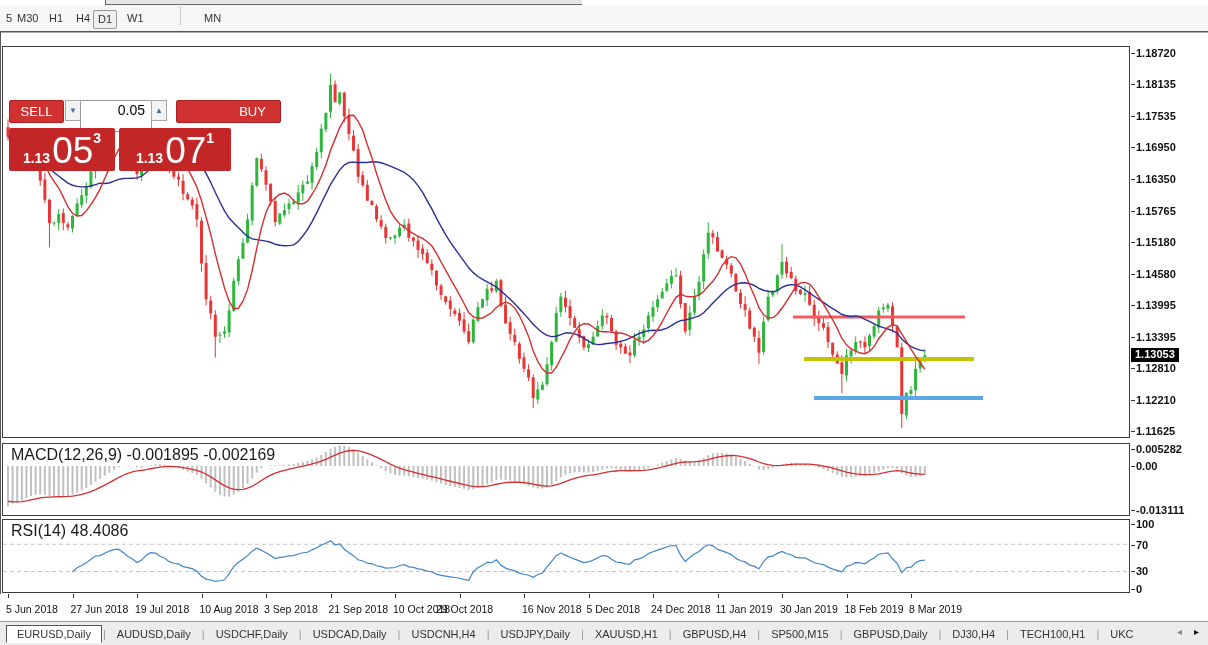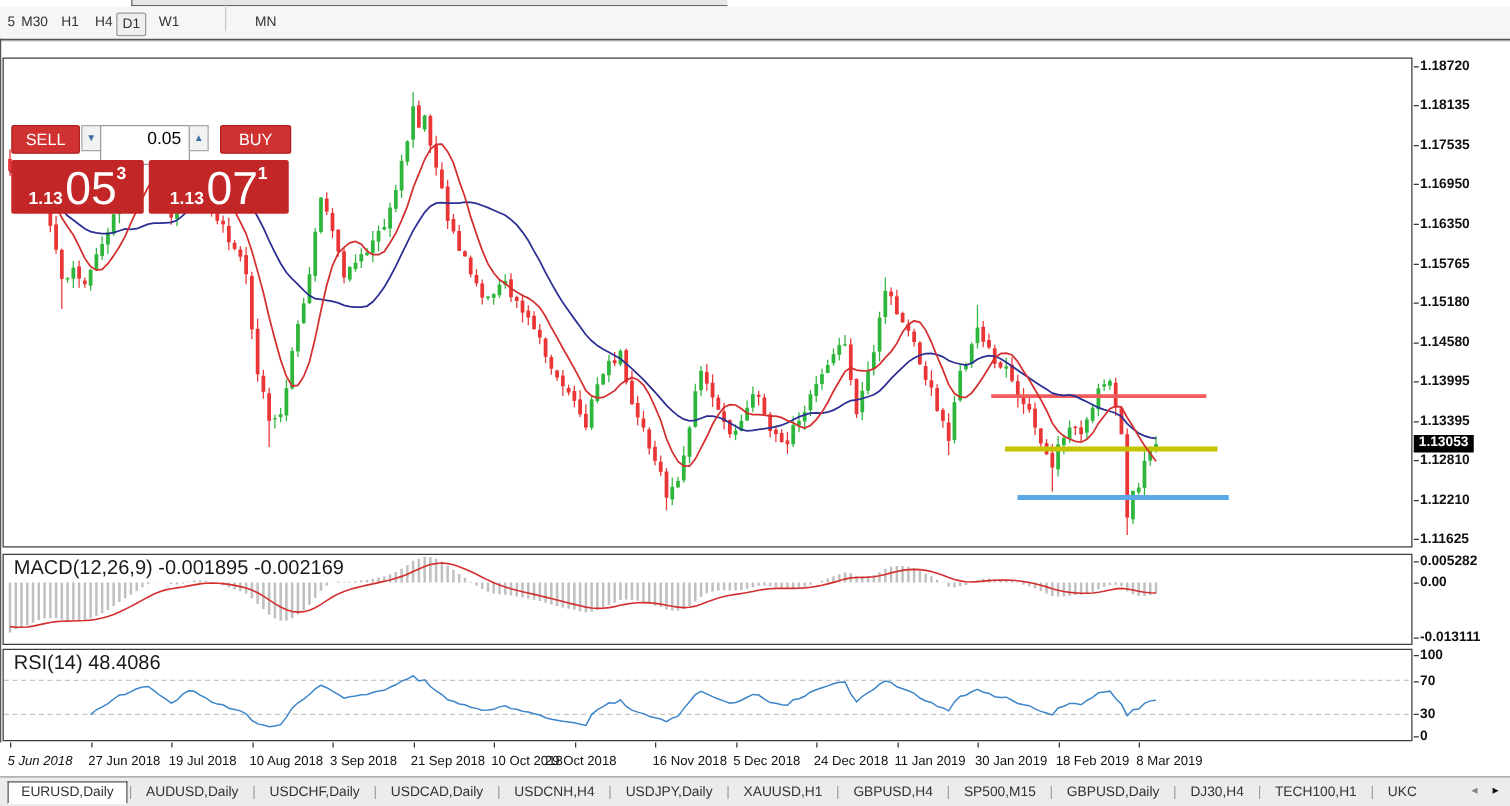--- a/index.html
+++ b/index.html
@@ -490,21 +490,21 @@
         <polyline points="5,89.71999999999986 9.607,93.90201192220127 14.213999999999999,102.2857857259124 18.821,105.09321065266997 23.428,104.68523518880352 28.035,104.48103481716589 32.642,106.1818393670938 37.249,109.60928199725356 41.856,114.40482165894042 46.463,120.57633949304625 51.07,125.58000770822633 55.677,129.03611817698513 60.284000000000006,132.64272156954607 64.891,136.0530033621975 69.498,138.23725093434194 74.105,139.37158941761282 78.712,139.89139378863536 83.319,139.835536699336 87.926,139.02243827656477 92.533,137.57314327329817 97.14,136.17103656928722 101.747,136.55198895023804 106.354,135.99329492015147 110.961,134.08387195252305 115.56800000000001,132.31583296365204 120.17500000000001,131.56787221603852 124.78200000000001,131.42152144021446 129.389,131.20326911894156 133.996,130.89145735346366 138.603,129.24760231749374 143.21,125.4994147766115 147.817,121.15512795788067 152.424,117.28557767072567 157.031,113.56167470499659 161.638,110.04548325109204 166.245,107.79317151062531 170.852,106.52333024078337 175.459,105.7770749234557 180.066,106.15342659930371 184.673,107.47406151993982 189.28,109.77723359339348 193.887,112.83712712566069 198.494,118.49326956330589 203.101,126.3997084896917 207.708,135.32803346392328 212.315,145.48676362265553 216.922,155.02101151452055 221.529,163.78291627642486 226.13600000000002,171.00876883098815 230.74300000000002,176.0881339103513 235.35000000000002,180.56229919710754 239.95700000000002,185.24481525478012 244.56400000000002,189.43529144525687 249.17100000000002,191.938378165073 253.77800000000002,192.5732987999934 258.385,193.32263917386905 262.992,194.09415486936513 267.599,195.26156387006452 272.206,197.2861558354081 276.813,198.235306254509 281.42,198.76300477105843 286.027,198.66698167167488 290.634,197.84310813210485 295.241,194.4553157267398 299.848,188.99499826642344 304.45500000000004,182.71249044190327 309.062,174.58550631491934 313.66900000000004,165.89233399329714 318.276,156.24154034250404 322.88300000000004,146.8366445963625 327.49,137.51600967572844 332.09700000000004,130.03256582403353 336.704,122.87601508502044 341.31100000000004,117.97648401425087 345.918,115.53342377206735 350.52500000000003,115.17585863399188 355.132,115.53001130132404 359.73900000000003,115.5507204571791 364.346,115.52616859933573 368.95300000000003,114.71604519206247 373.56,114.985814548799 378.16700000000003,115.76996993152261 382.774,117.4207635823166 387.38100000000003,119.09787556977139 391.988,121.1469858549516 396.595,123.19601843561404 401.202,125.25327504718103 405.809,128.6664573088139 410.416,132.89080280364496 415.023,138.66951335362054 419.63,145.38426918393085 424.237,153.8694145832362 428.844,161.86941458323648 433.451,171.06152659157445 438.058,179.55807391585907 442.665,187.55807391585935 447.27200000000005,195.10279769156116 451.879,201.6426137548718 456.48600000000005,208.09809507520905 461.093,214.32782258714298 465.70000000000005,220.85223170870336 470.307,225.62372895073804 474.91400000000004,229.46743060701874 479.521,232.383616603664 484.12800000000004,234.83196545736723 488.735,237.46365871307876 493.34200000000004,239.98605470384268 497.949,243.85364802102555 502.55600000000004,247.93252925145623 507.163,252.36887554168186 511.77,256.74889515043617 516.377,261.73563568659597 520.984,266.7616013984014 525.591,271.8765841002622 530.198,277.2368530443051 534.8050000000001,281.73605021329473 539.412,285.6725581498031 544.019,288.31046464056226 548.626,289.6436644502695 553.2330000000001,289.2769002484528 557.84,287.61860130794645 562.447,285.94619974045565 567.054,285.87311519683334 571.6610000000001,286.8458572794453 576.268,288.6691501018154 580.875,291.46280089546536 585.482,294.02380757469854 590.089,296.69047424136494 594.696,297.6548793375097 599.303,297.2739269565566 603.9100000000001,296.4937395980047 608.517,295.9858030900679 613.124,295.3222063101085 617.731,294.30633329423495 622.3380000000001,293.17450534943396 626.945,291.1427593176868 631.552,288.79355805474444 636.159,286.5078437690301 640.7660000000001,284.8519687477165 645.373,283.5821274778769 649.98,283.3051162968173 654.587,283.4321004238021 659.1940000000001,282.71989193933325 663.801,281.0690982885405 668.408,278.6062291510767 673.015,275.6445281098389 677.6220000000001,273.57921882145087 682.229,272.95794745793364 686.836,271.8109435817186 691.443,270.40751659696014 696.0500000000001,268.80566966586514 700.657,265.7844313691141 705.264,261.0860186707006 709.871,255.95143569098633 714.4780000000001,251.3800071195576 719.085,246.8143679082964 723.692,242.49690759083603 728.299,239.33415930853863 732.9060000000001,237.1754291498102 737.513,235.95004104372094 742.12,235.69607278975252 746.7270000000001,236.71837656172443 751.3340000000001,238.49615433950203 755.941,241.38870089939604 760.548,243.21665727766612 765.1550000000001,244.19884782458115 769.7620000000001,245.005474256485 774.369,243.6422121163027 778.976,240.34062481471472 783.5830000000001,238.47623374212412 788.19,237.58734485323532 792.797,238.03338037763314 797.404,239.93814228239552 802.0110000000001,242.81766677977623 806.618,246.04180441599038 811.225,249.2166179438987 815.832,252.33878493778172 820.4390000000001,255.34011579483126 825.046,258.5971217588395 829.653,261.61176099262445 834.26,264.4457367694185 838.8670000000001,267.4933558170381 843.474,268.7656210787341 848.081,269.42214086865596 852.688,268.91420436071917 857.2950000000001,269.89649017818357 861.902,272.30918859088155 866.509,274.3646908133369 871.116,276.77738922603487 875.7230000000001,279.09070794483887 880.33,280.70527749682367 884.937,281.9751187666633 889.5440000000001,283.63886668129607 894.1510000000001,286.1785492209788 898.758,291.93394535852 903.365,296.1244215489944 907.9720000000001,299.55278262425963 912.5790000000001,301.7115127829916 917.186,303.154626370386 921.793,303.7819279576866 " fill="none" stroke="#2b2e92" stroke-width="1.4"></polyline>
         <polyline points="5,89.71999999999986 9.607,93.90201192220127 14.213999999999999,102.2857857259124 18.821,105.09321065266997 23.428,104.68523518880352 28.035,104.48103481716589 32.642,106.1818393670938 37.249,109.60928199725356 41.856,117.49042436630697 46.463,127.2449213857575 51.07,134.31534095159495 55.677,141.0075719391439 60.284000000000006,150.1161505575096 64.891,159.73197977096973 69.498,166.28573605568423 74.105,169.13389683797087 78.712,168.56378743454317 83.319,163.90953320719726 87.926,157.50578030802845 92.533,150.37868091776716 97.14,141.90454844386366 101.747,131.57121511053072 106.354,121.26305664405737 110.961,111.58415468736399 115.56800000000001,102.60645505507193 120.17500000000001,96.16397898659915 124.78200000000001,93.16397898660023 129.389,93.38483270018594 133.996,95.7503865557191 138.603,98.3164094553502 143.21,99.69848600896592 147.817,100.37738796565782 152.424,101.55315179520727 157.031,102.84988209102391 161.638,103.61987952452034 166.245,104.83422983385185 170.852,105.16756316718562 175.459,106.95365302519383 180.066,113.12631424176686 184.673,121.5929809084339 189.28,130.66927771476958 193.887,140.0026110481025 198.494,153.7466541800991 203.101,170.10521621410868 207.708,187.196500648111 212.315,206.84438789047024 216.922,224.44138938903893 221.529,240.97472272237167 226.13600000000002,254.1176126988738 230.74300000000002,261.7842793655392 235.35000000000002,261.24761224408155 239.95700000000002,254.16689126732456 244.56400000000002,242.40894016665732 249.17100000000002,223.48863996905527 253.77800000000002,201.42463621539386 258.385,181.16165213031132 262.992,165.43336818459056 267.599,155.49781681142727 272.206,150.85377670072833 276.813,147.226353116056 281.42,146.0782283886649 286.027,148.3318619196001 290.634,153.83586054489606 295.241,156.7199301313866 299.848,156.71993013138777 304.45500000000004,154.2551828991895 309.062,147.25518289918924 313.66900000000004,139.54108720335515 318.276,129.3558785974109 322.88300000000004,118.06297787617959 327.49,103.42564591754905 332.09700000000004,92.13789374947606 336.704,80.60456041614121 341.31100000000004,72.47692329406759 345.918,68.47692329406625 350.52500000000003,68.29388839721658 355.132,74.2938883972168 359.73900000000003,83.30781731923412 364.346,97.77448398590144 368.95300000000003,110.64791004180921 373.56,126.5145767084756 378.16700000000003,140.28612892150963 382.774,153.28612892150895 387.38100000000003,164.1311550013214 391.988,171.46448833465422 396.595,176.7888373247786 401.202,179.78883732477755 405.809,183.87501470565823 410.416,186.5416813723246 415.023,189.46718008041333 419.63,191.4671800804134 424.237,194.70093582789147 428.844,199.03426916122535 433.451,206.25151932553842 438.058,215.02702032434826 442.665,223.06741688756188 447.27200000000005,231.60037497799976 451.879,239.5982769505049 456.48600000000005,247.93161028383776 461.093,256.4778049961601 465.70000000000005,265.4778049961593 470.307,269.7403579012748 474.91400000000004,271.2981902357991 479.521,270.953178476996 484.12800000000004,268.420220386556 488.735,265.49473134994514 493.34200000000004,260.4947313499449 497.949,257.2941290887201 502.55600000000004,254.96079575538624 507.163,256.7476911735535 511.77,261.08102450688625 516.377,268.5162301731102 520.984,278.5162301731106 525.591,289.36819830258645 530.198,304.0348649692533 534.8050000000001,314.46832607905037 539.412,322.13499274571694 544.019,325.94704636255875 548.626,325.9470463625576 553.2330000000001,320.2274297587072 557.84,311.22742975870807 562.447,302.4105460516609 567.054,292.4105460516617 571.6610000000001,284.7114337844493 576.268,278.81923235103307 580.875,276.69510305568446 585.482,276.9926070515799 590.089,279.95536308134564 594.696,283.63935891633105 599.303,284.6960796976568 603.9100000000001,284.62683022662935 608.517,285.0733822597699 613.124,285.98050271987915 617.731,285.98050271987915 622.3380000000001,287.1387799612689 626.945,289.4721132946027 631.552,291.20735771179204 636.159,293.87402437845844 640.7660000000001,295.3873978805533 645.373,293.3873978805532 649.98,288.6825684738159 654.587,282.68256847381565 659.1940000000001,274.9671858501432 663.801,265.96718585014406 668.408,257.9696954123172 673.015,250.30302874565064 677.6220000000001,247.10413449923158 682.229,249.10413449923163 686.836,249.78315970420795 691.443,249.44982637087423 696.0500000000001,248.17124622980793 700.657,244.50457956314153 705.264,239.08282974878978 709.871,234.28613512039226 714.4780000000001,227.70757200241104 719.085,218.51188364346785 723.692,212.52276881853766 728.299,209.63979482968637 732.9060000000001,210.84464302380945 737.513,217.07212327639292 742.12,226.73878994305954 746.7270000000001,238.19578825950555 751.3340000000001,248.86245492617223 755.941,260.7248099517819 760.548,267.8565287780757 765.1550000000001,270.73950276692693 769.7620000000001,270.85689715067576 774.369,267.2960835647587 778.976,261.2960835647573 783.5830000000001,254.39753480275465 788.19,247.0642014694207 792.797,239.363529860178 797.404,235.89847770055178 802.0110000000001,235.45722950617437 806.618,237.00650178909302 811.225,242.34038729985605 815.832,250.00705396652262 820.4390000000001,256.7904592068994 825.046,264.79045920689975 829.653,272.7378921381624 834.26,281.40455880483023 838.8670000000001,291.5124736658731 843.474,297.8458069992059 848.081,301.90195260365846 852.688,304.2352859369923 857.2950000000001,306.06701153437405 861.902,306.73367820103914 866.509,304.333337930044 871.116,299.6666712633764 875.7230000000001,291.73913290023756 880.33,285.73913290023734 884.937,280.01576845169046 889.5440000000001,278.01576845169154 894.1510000000001,278.63888268788634 898.758,286.97221602122033 903.365,294.1257949701945 907.9720000000001,302.1257949701948 912.5790000000001,309.38666666666614 917.186,315.71999999999895 921.793,322.03333333333364 " fill="none" stroke="#d42f2f" stroke-width="1.4"></polyline>
       </svg>
 
     <div class="abs trade">
       <div class="trade-row1">
         <div class="btn-red" style="left:0;width:53px;">SELL</div>
         <div class="vol-btn" style="left:56px;"><span>▼</span></div>
         <div class="vol-field">0.05</div>
         <div class="vol-btn" style="left:142px;"><span>▲</span></div>
-        <div class="btn-red" style="left:167px;width:55px;">BUY</div>
+        <div class="btn-red" style="left:167px;width:55px;padding-left:48px;">BUY</div>
       </div>
       <div class="big-box" style="left:0;width:106px;">
         <span class="small">1.13</span>
           <span class="big">05</span>
           <span class="sup">3</span>
       </div>
       <div class="big-box" style="left:110px;width:112px;">
         <span class="small">1.13</span>
           <span class="big">07</span>
           <span class="sup">1</span>
@@ -746,21 +746,21 @@
       <div class="axis-label" style="left: 1136px; top: 443px;">0.005282<span class="tick"></span></div>
       <div class="axis-label" style="left: 1136px; top: 460px;">0.00<span class="tick"></span></div>
       <div class="axis-label" style="left: 1136px; top: 504px;">-0.013111<span class="tick"></span></div>
       <div class="axis-label" style="left: 1136px; top: 518px;">100<span class="tick"></span></div>
       <div class="axis-label" style="left: 1136px; top: 539px;">70<span class="tick"></span></div>
       <div class="axis-label" style="left: 1136px; top: 565px;">30<span class="tick"></span></div>
       <div class="axis-label" style="left: 1136px; top: 583px;">0<span class="tick"></span></div>
     </div>
   <div id="date-axis">
       <div class="date-tick" style="left: 8px;"></div>
-      <div class="date-label" style="left: 6px; font-style: italic;">5 Jun 2018</div>
+      <div class="date-label" style="left: 6px;">5 Jun 2018</div>
       <div class="date-tick" style="left: 72.5px;"></div>
       <div class="date-label" style="left: 70.5px;">27 Jun 2018</div>
       <div class="date-tick" style="left: 137px;"></div>
       <div class="date-label" style="left: 135px;">19 Jul 2018</div>
       <div class="date-tick" style="left: 201.5px;"></div>
       <div class="date-label" style="left: 199.5px;">10 Aug 2018</div>
       <div class="date-tick" style="left: 266px;"></div>
       <div class="date-label" style="left: 264px;">3 Sep 2018</div>
       <div class="date-tick" style="left: 330.5px;"></div>
       <div class="date-label" style="left: 328.5px;">21 Sep 2018</div>

